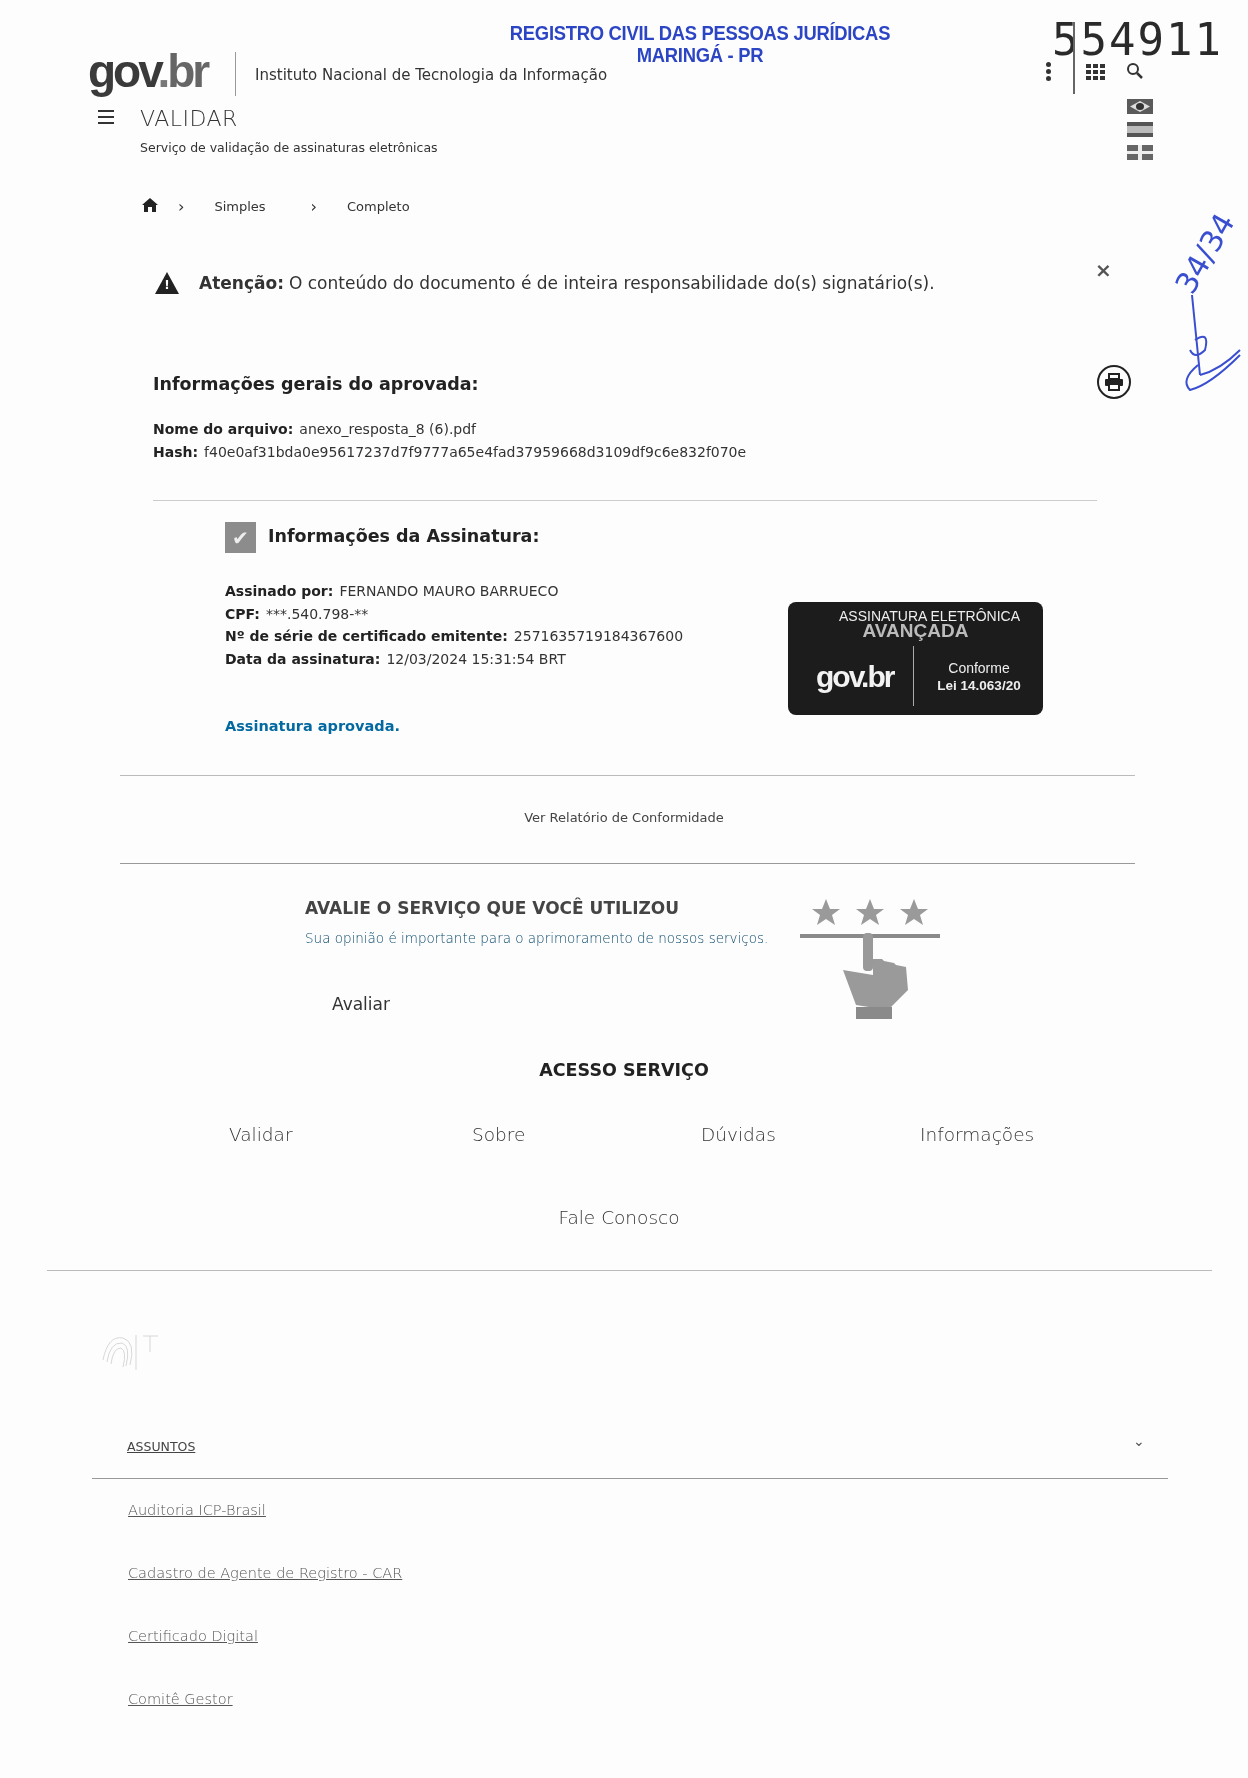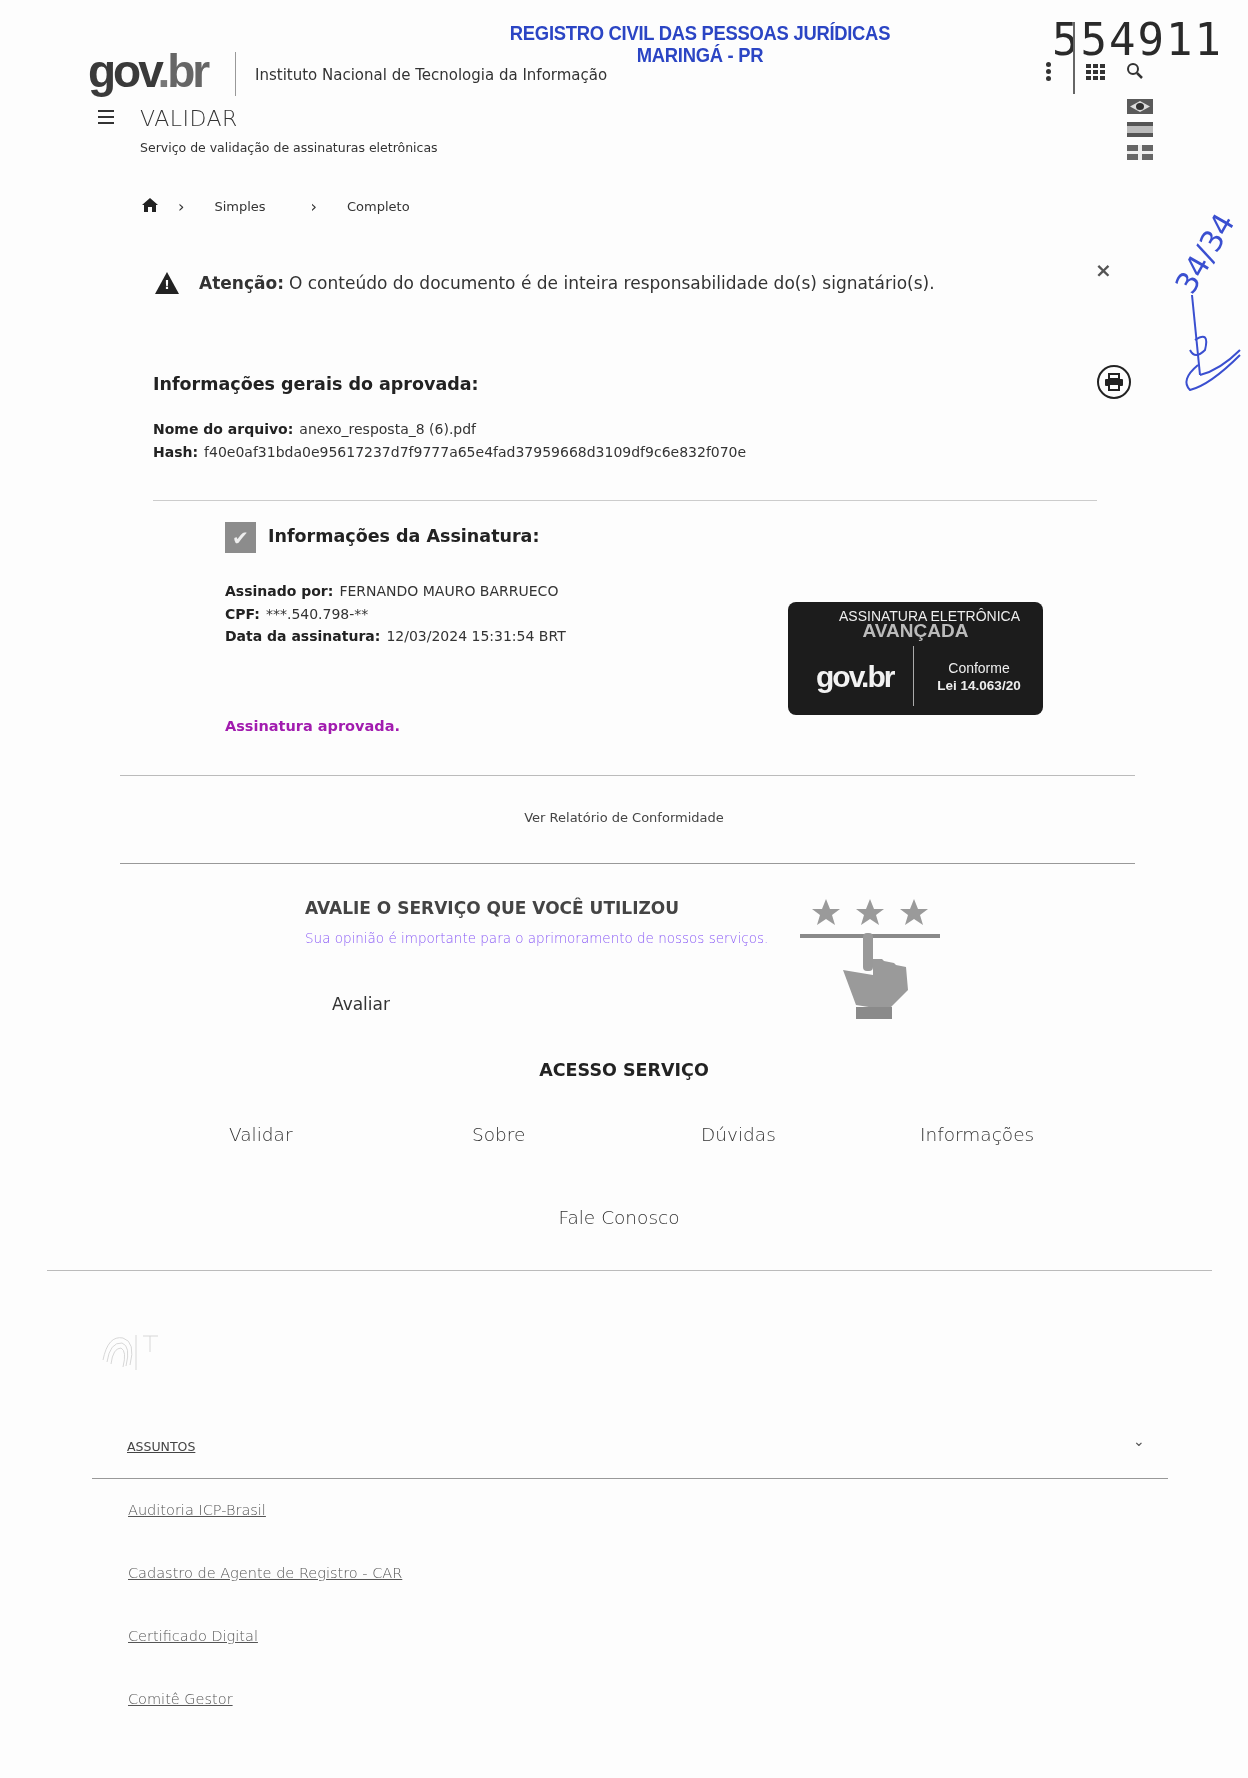--- a/index.html
+++ b/index.html
@@ -53,37 +53,37 @@
   .print { left: 1097px; top: 365px; width: 34px; height: 34px; border: 2px solid #222; border-radius: 50%; display:flex; align-items:center; justify-content:center; }
   .info-lines { left: 153px; top: 418px; font-size: 14px; line-height: 22.5px; color: #333; }
   .info-lines b { font-weight: 600; color: #222; margin-right: 6px; }
   .hr1 { left: 153px; top: 500px; width: 944px; height: 1px; background: #ccc; }
 
   
   .chk { left: 225px; top: 522px; width: 31px; height: 31px; background: #8c8c8c; display:flex; align-items:center; justify-content:center; color:#eee; font-size:20px; font-weight:bold; }
   .h-sig { left: 268px; top: 526px; font-size: 17.5px; font-weight: 600; color: #222; }
   .sig-lines { left: 225px; top: 580px; font-size: 14px; line-height: 22.5px; color: #333; }
   .sig-lines b { font-weight: 600; color: #222; margin-right: 6px; }
-  .approved { left: 225px; top: 718px; font-size: 14.5px; font-weight: 600; color: #a21caf; }
+  .approved { left: 225px; top: 718px; font-size: 14.5px; font-weight: 600; color: #0369a1; }
 
   .badge { left: 788px; top: 602px; width: 255px; height: 113px; background: #1c1c1c; border-radius: 8px; color: #eee; }
   .badge .l1 { position:absolute; top: 6px; left:0; right:0; text-align:center; font-family: "Liberation Sans", sans-serif; font-size: 14px; letter-spacing: 0; margin-left: 28px; }
   .badge .l2 { position:absolute; top: 18px; left:0; right:0; text-align:center; font-family: "Liberation Sans", sans-serif; font-size: 19px; font-weight: bold; color: #bbb; }
   .badge .gv { position:absolute; left: 28px; top: 58px; font-family: "Liberation Sans", sans-serif; font-weight: bold; font-size: 30px; letter-spacing: -2px; color:#f2f2f2; }
   .badge .sep { position:absolute; left: 125px; top: 44px; width: 1px; height: 60px; background: #aaa; }
   .badge .conf { position:absolute; left: 132px; top: 58px; width: 118px; text-align:center; font-family: "Liberation Sans", sans-serif; font-size: 14px; line-height: 17px; }
   .badge .conf b { display:block; font-weight:bold; font-size: 13.5px; }
 
   .hr2 { left: 120px; top: 775px; width: 1015px; height: 1px; background: #bbb; }
   .relatorio { left: 0; width: 1248px; top: 810px; text-align: center; font-size: 13px; color: #444; font-weight: 500; }
   .hr3 { left: 120px; top: 863px; width: 1015px; height: 1px; background: #999; }
 
   
   .rate-h { left: 305px; top: 898px; font-size: 17px; color: #444; font-weight: 600; }
-  .rate-p { left: 305px; top: 930px; font-size: 13.5px; color: #8b5cf6; font-weight: 300; }
+  .rate-p { left: 305px; top: 930px; font-size: 13.5px; color: #0c4a6e; font-weight: 300; }
   .avaliar { left: 332px; top: 994px; font-size: 17px; color: #333; }
   .rating-art { left: 798px; top: 895px; width: 145px; height: 140px; }
 
   
   .acesso { left: 0; width: 1248px; top: 1060px; text-align: center; font-size: 17.5px; font-weight: 600; color: #222; }
   .qa { top: 1124px; font-size: 18.5px; color: #333; font-weight: 300; }
   .fale { left: 0; width: 1238px; top: 1207px; text-align: center; font-size: 18.5px; color: #333; font-weight: 300; }
   .hr4 { left: 47px; top: 1270px; width: 1165px; height: 1px; background: #bbb; }
 
   .iti-logo { left: 98px; top: 1330px; width: 120px; height: 45px; opacity: 0.25; }
@@ -180,20 +180,21 @@
   <div><b>Nome do arquivo:</b><span>anexo_resposta_8 (6).pdf</span></div>
   <div><b>Hash:</b><span>f40e0af31bda0e95617237d7f9777a65e4fad37959668d3109df9c6e832f070e</span></div>
 </div>
 <div class="abs hr1"></div>
 
 <div class="abs chk">✔</div>
 <div class="abs h-sig">Informações da Assinatura:</div>
 <div class="abs sig-lines">
   <div><b>Assinado por:</b><span>FERNANDO MAURO BARRUECO</span></div>
   <div><b>CPF:</b><span>***.540.798-**</span></div>
+  <div><b>Nº de série de certificado emitente:</b><span>2571635719184367600</span></div>
   <div><b>Data da assinatura:</b><span>12/03/2024 15:31:54 BRT</span></div>
 </div>
 <div class="abs approved">Assinatura aprovada.</div>
 
 <div class="abs badge">
   <div class="l1">ASSINATURA ELETRÔNICA</div>
   <div class="l2">AVANÇADA</div>
   <div class="gv">gov.br</div>
   <div class="sep"></div>
   <div class="conf">

